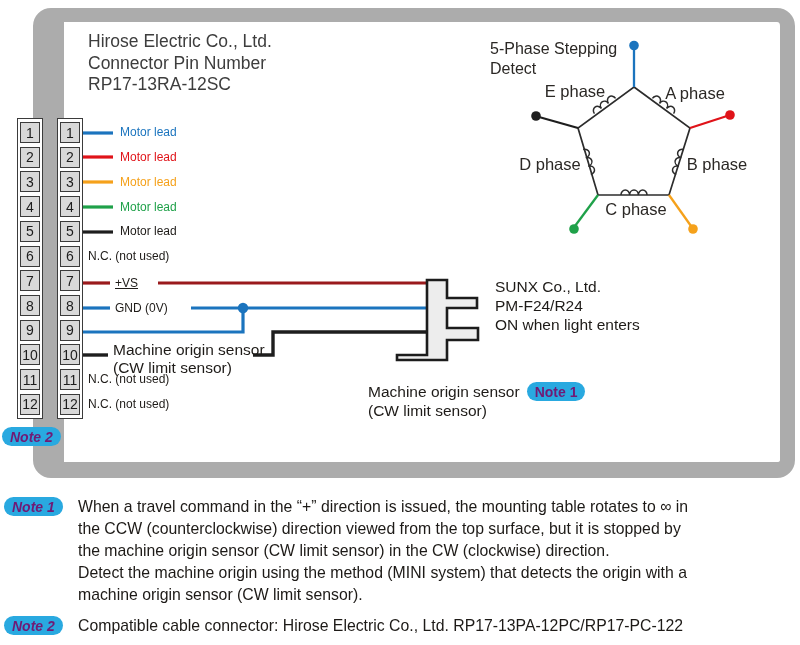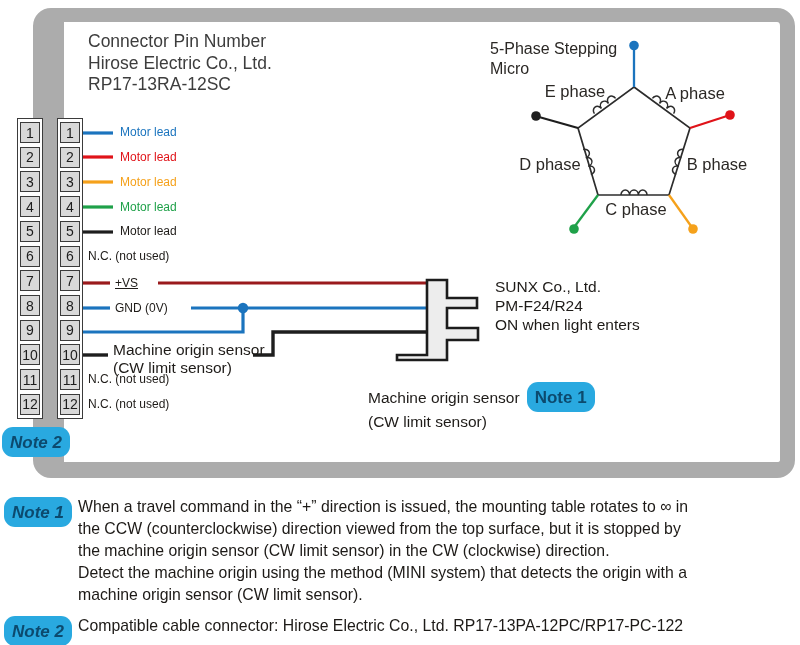--- a/index.html
+++ b/index.html
@@ -43,22 +43,22 @@
   .t-orange{color:var(--wire-orange);} .t-green{color:var(--wire-green);}
   .t-black{color:#1e1b18;}
   .block{position:absolute;z-index:3;font-size:15.5px;line-height:19px;white-space:nowrap;}
   .title{position:absolute;left:88px;top:31px;z-index:3;font-size:17.5px;line-height:21.5px;
          color:#3d3d3d;white-space:nowrap;}
   .motor-title{position:absolute;left:470px;top:39px;z-index:3;font-size:16px;line-height:20px;
          color:#2b2825;white-space:nowrap;margin-left:20px;}
 
   
   .badge{display:inline-flex;align-items:center;justify-content:center;
-         min-width:55px;height:30px;padding:0 8px;border-radius:11px;
-         background:var(--badge-blue);color:#0c4a6e;font-size:17px;font-weight:bold;
+         min-width:55px;height:19px;padding:0 8px;border-radius:11px;
+         background:var(--badge-blue);color:#701a75;font-size:14px;font-weight:bold;
          line-height:1;white-space:nowrap;}
   .badge.abs{position:absolute;z-index:4;font-style:italic;}
 
   
   .note-text{position:absolute;left:78px;z-index:3;font-size:17px;line-height:22px;
              color:#1d1a17;white-space:nowrap;transform:scaleX(0.93);transform-origin:left top;}
   .sensor-caption-line{display:flex;align-items:center;gap:7px;}
 </style>
 </head>
 <body>
@@ -118,22 +118,22 @@
     <circle class="f-black" cx="536" cy="116" r="4.8"></circle>
 
     <text class="phase-text" x="575" y="97">E phase</text>
     <text class="phase-text" x="695" y="99">A phase</text>
     <text class="phase-text" x="550" y="170">D phase</text>
     <text class="phase-text" x="717" y="170">B phase</text>
     <text class="phase-text" x="636" y="215">C phase</text>
   </svg>
 
   <div class="title">
+    <div>Hirose Electric Co., Ltd.</div>
     <div>Connector Pin Number</div>
-    <div>Hirose Electric Co., Ltd.</div>
     <div>RP17-13RA-12SC</div>
   </div>
 
   <div class="pin-col left">
     <div class="pin-box">1</div>
     <div class="pin-box">2</div>
     <div class="pin-box">3</div>
     <div class="pin-box">4</div>
     <div class="pin-box">5</div>
     <div class="pin-box">6</div>
@@ -169,21 +169,21 @@
   <div class="lbl t-black" style="left:115px;top:300px;">GND (0V)</div>
   <div class="block" style="left:113px;top:341px;line-height:17.5px;">
     <div>Machine origin sensor</div>
     <div>(CW limit sensor)</div>
   </div>
   <div class="lbl t-black" style="left:88px;top:371px;">N.C. (not used)</div>
   <div class="lbl t-black" style="left:88px;top:396px;">N.C. (not used)</div>
 
   <div class="motor-title">
     <div>5-Phase Stepping</div>
-    <div>Micro</div>
+    <div>Detect</div>
   </div>
 
   <div class="block" style="left:495px;top:277px;">
     <div>SUNX Co., Ltd.</div>
     <div>PM-F24/R24</div>
     <div>ON when light enters</div>
   </div>
 
   <div class="block" style="left:368px;top:382px;">
     <div class="sensor-caption-line">

